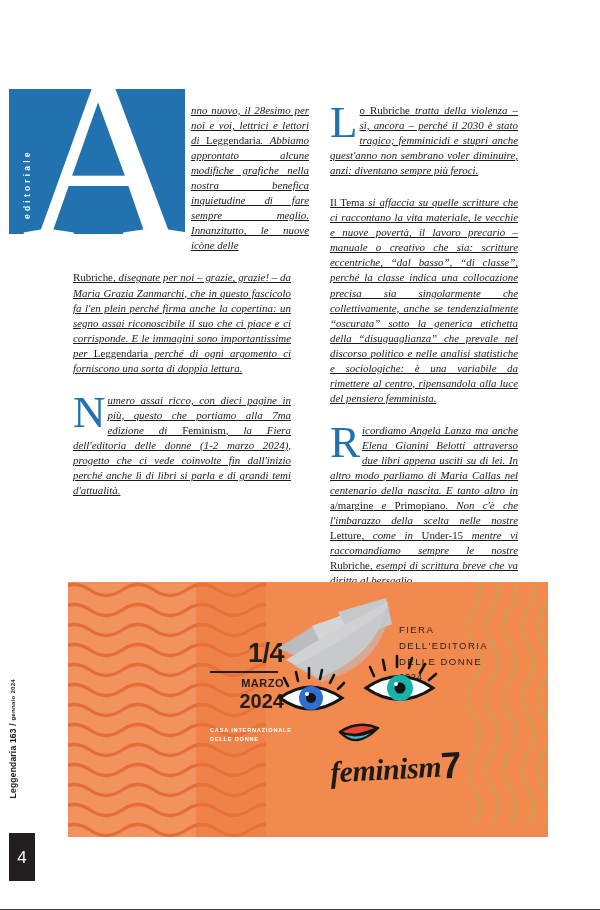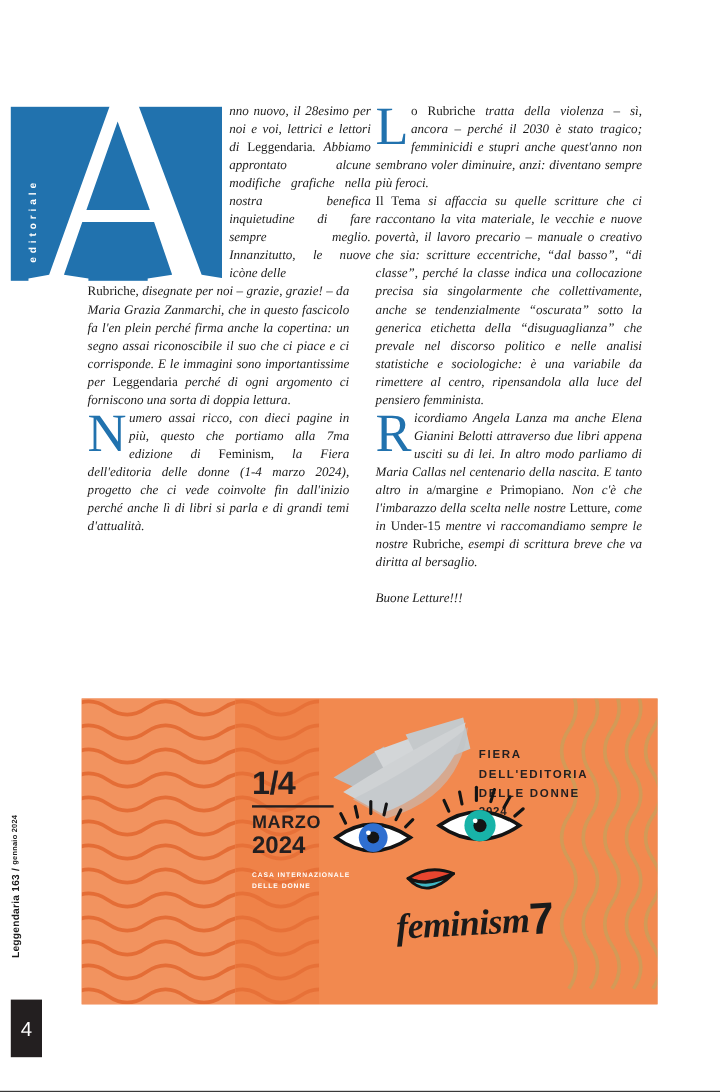--- a/index.html
+++ b/index.html
@@ -120,21 +120,22 @@
     font-size: 10.9px;
     line-height: 15.05px;
     color: #1a1a1a;
     text-align: justify;
     font-style: italic;
   }
   .col-left  { left: 191px; }
   .col-right { left: 313px; top: 86px; width: 222px; }
 
   .col p {
-    margin: 0;
+    margin: 17px;
+    text-decoration: underline;
   }
   .col p.flow-around {
     
     width: 118px;
     margin-left: 0;
   }
   .col-left .after-block {
     width: 218px;
     margin-left: -118px;
   }
@@ -203,36 +204,36 @@
   .waves-v { position: absolute; inset: 0; }
 
   
   .poster-date {
     position: absolute;
     left: 142px;
     top: 58px;
     width: 74px;
     color: #231f20;
     font-family: "Liberation Sans", sans-serif;
-    text-align: left;
+    text-align: right;
   }
   .date-day {
     font-size: 27px;
     font-weight: bold;
     letter-spacing: -0.5px;
     line-height: 1;
   }
   .date-rule {
     width: 68px;
     height: 2px;
     background: #231f20;
     margin: 4px 0 4px 0;
   }
   .date-month {
-    font-size: 15px;
+    font-size: 11px;
     font-weight: bold;
     letter-spacing: 0.5px;
     line-height: 1.15;
   }
   .date-year {
     font-size: 20px;
     font-weight: bold;
     letter-spacing: 0px;
     line-height: 1.15;
   }
@@ -251,21 +252,21 @@
   }
 
   
   .poster-title {
     position: absolute;
     left: 331px;
     top: 40px;
     color: #231f20;
     font-family: "Liberation Sans", sans-serif;
     font-size: 9.6px;
-    font-weight: bold;
+    font-weight: normal;
     letter-spacing: 1.4px;
     line-height: 1.65;
     text-transform: uppercase;
   }
   .poster-title .yr { letter-spacing: 0.6px; }
 
   
   .face { position: absolute; left: 198px; top: 0; width: 282px; height: 255px; }
 
   
@@ -304,21 +305,21 @@
 
   <div class="section-block">
     <div class="section-label">editoriale</div>
     <div class="section-dropcap">A</div>
   </div>
 
   <div class="col col-left">
     <p class="flow-around"><span>nno nuovo, il 28esimo per noi e voi, lettrici e lettori di </span><span class="rom">Leggendaria</span><span>. Abbiamo approntato alcune modifiche grafiche nella nostra benefica inquietudine di fare sempre meglio. Innanzitutto, le nuove icòne delle </span></p>
     <p class="after-block"><span class="rom">Rubriche</span><span>, disegnate per noi – grazie, grazie! – da Maria Grazia Zanmarchi, che in questo fascicolo fa l'en plein perché firma anche la copertina: un segno assai riconoscibile il suo che ci piace e ci corrisponde. E le immagini sono importantissime per </span><span class="rom">Leggendaria</span><span> perché di ogni argomento ci forniscono una sorta di doppia lettura.</span></p>
 
-    <p class="after-block para-drop"><span class="dropcap">N</span><span>umero assai ricco, con dieci pagine in più, questo che portiamo alla 7ma edizione di </span><span class="rom">Feminism</span><span>, la Fiera dell'editoria delle donne (1-4 marzo 2024), progetto che ci vede coinvolte fin dall'inizio perché anche lì di libri si parla e di grandi temi d'attualità.</span></p>
+    <p class="after-block para-drop"><span class="dropcap">N</span><span>umero assai ricco, con dieci pagine in più, questo che portiamo alla 7ma edizione di </span><span class="rom">Feminism</span><span>, la Fiera dell'editoria delle donne (1-2 marzo 2024), progetto che ci vede coinvolte fin dall'inizio perché anche lì di libri si parla e di grandi temi d'attualità.</span></p>
 
   </div>
 
   <div class="col col-right">
     <p class="para-drop"><span class="dropcap">L</span><span class="rom">o Rubriche</span><span> tratta della violenza – sì, ancora – perché il 2030 è stato tragico; femminicidi e stupri anche quest'anno non sembrano voler diminuire, anzi: diventano sempre più feroci.</span></p>
 
     <p><span class="rom">Il Tema</span><span> si affaccia su quelle scritture che ci raccontano la vita materiale, le vecchie e nuove povertà, il lavoro precario – manuale o creativo che sia: scritture eccentriche, “dal basso”, “di classe”, perché la classe indica una collocazione precisa sia singolarmente che collettivamente, anche se tendenzialmente “oscurata” sotto la generica etichetta della “disuguaglianza” che prevale nel discorso politico e nelle analisi statistiche e sociologiche: è una variabile da rimettere al centro, ripensandola alla luce del pensiero femminista.</span></p>
 
     <p class="para-drop"><span class="dropcap">R</span><span>icordiamo Angela Lanza ma anche Elena Gianini Belotti attraverso due libri appena usciti su di lei. In altro modo parliamo di Maria Callas nel centenario della nascita. E tanto altro in </span><span class="rom">a/margine</span><span> e </span><span class="rom">Primopiano</span><span>. Non c'è che l'imbarazzo della scelta nelle nostre </span><span class="rom">Letture</span><span>, come in </span><span class="rom">Under-15</span><span> mentre vi raccomandiamo sempre le nostre </span><span class="rom">Rubriche</span><span>, esempi di scrittura breve che va diritta al bersaglio.</span></p>
 

